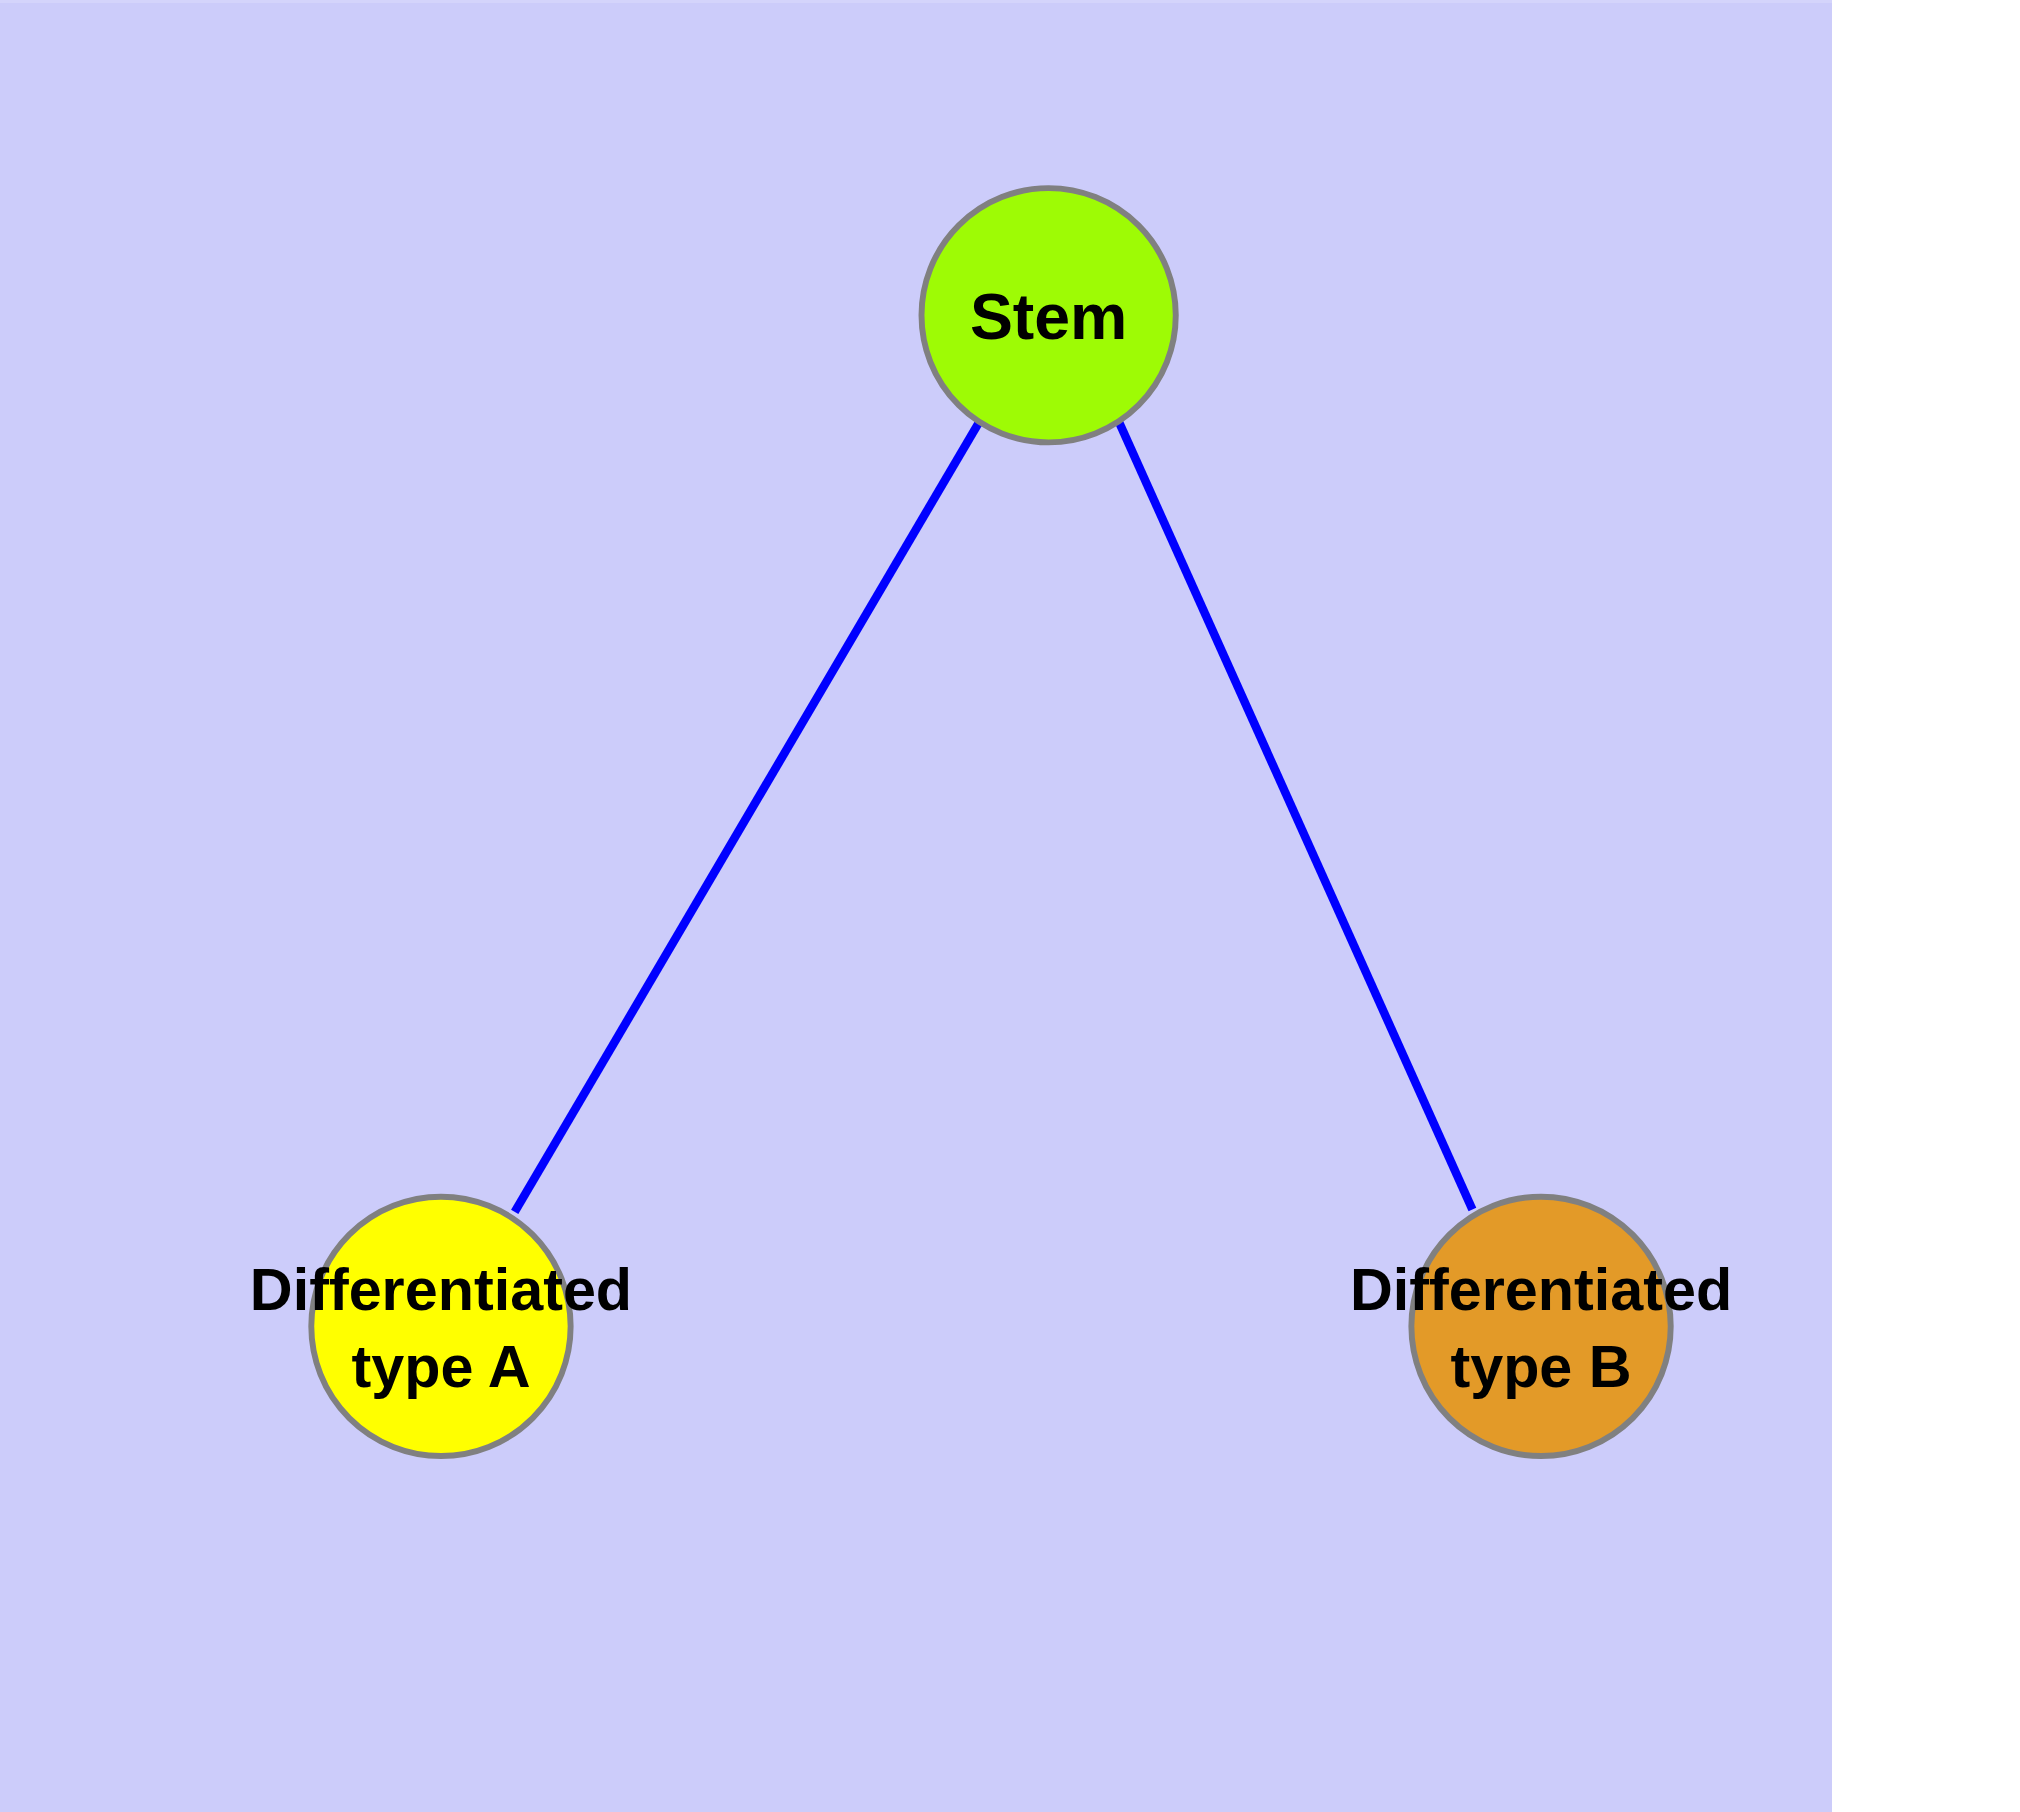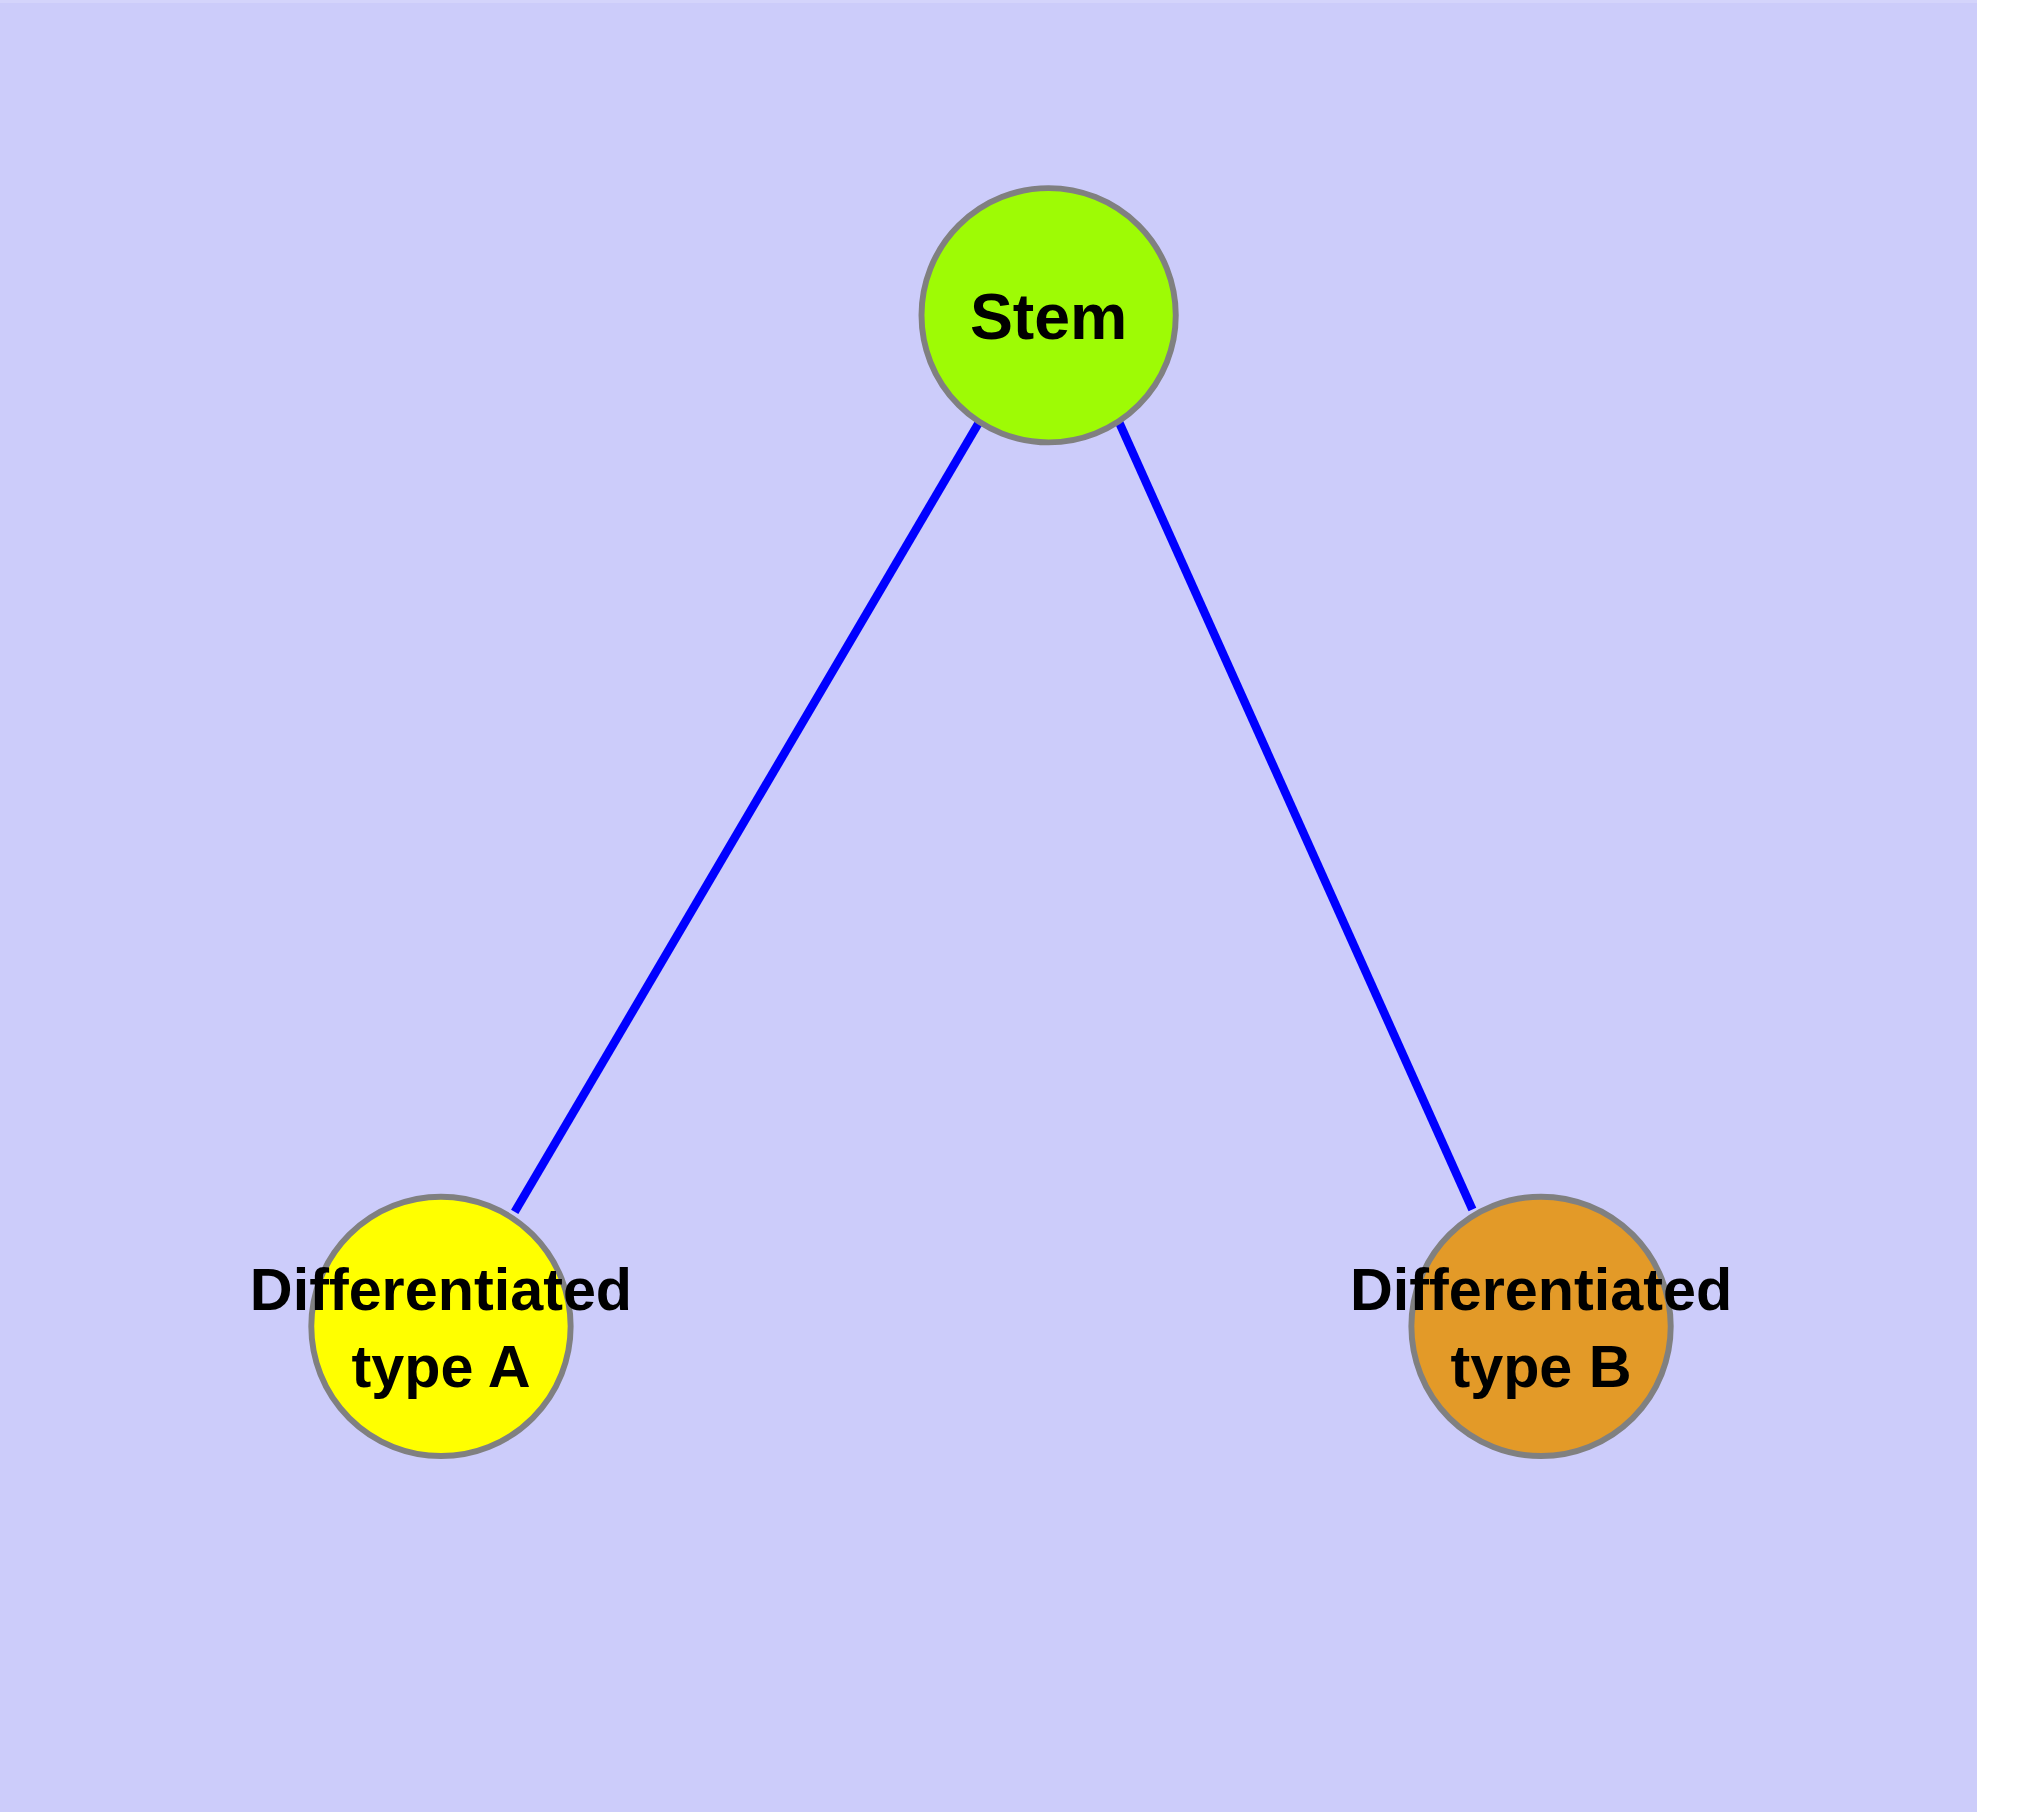--- a/index.html
+++ b/index.html
@@ -2,21 +2,21 @@
 <html style="font-size:13.6px"><head>
 <meta charset="utf-8">
 <style>
   html, body {
     margin: 0;
     padding: 0;
     background: #ffffff;
   }
   #canvas {
     position: relative;
-    width: 1977px;
+    width: 1832px;
     height: 1812px;
     overflow: hidden;
     background: #ccccfa;
     font-family: "Liberation Sans", sans-serif;
   }
   #graph-svg {
     position: absolute;
     top: 0;
     left: 0;
     width: 2021px;

